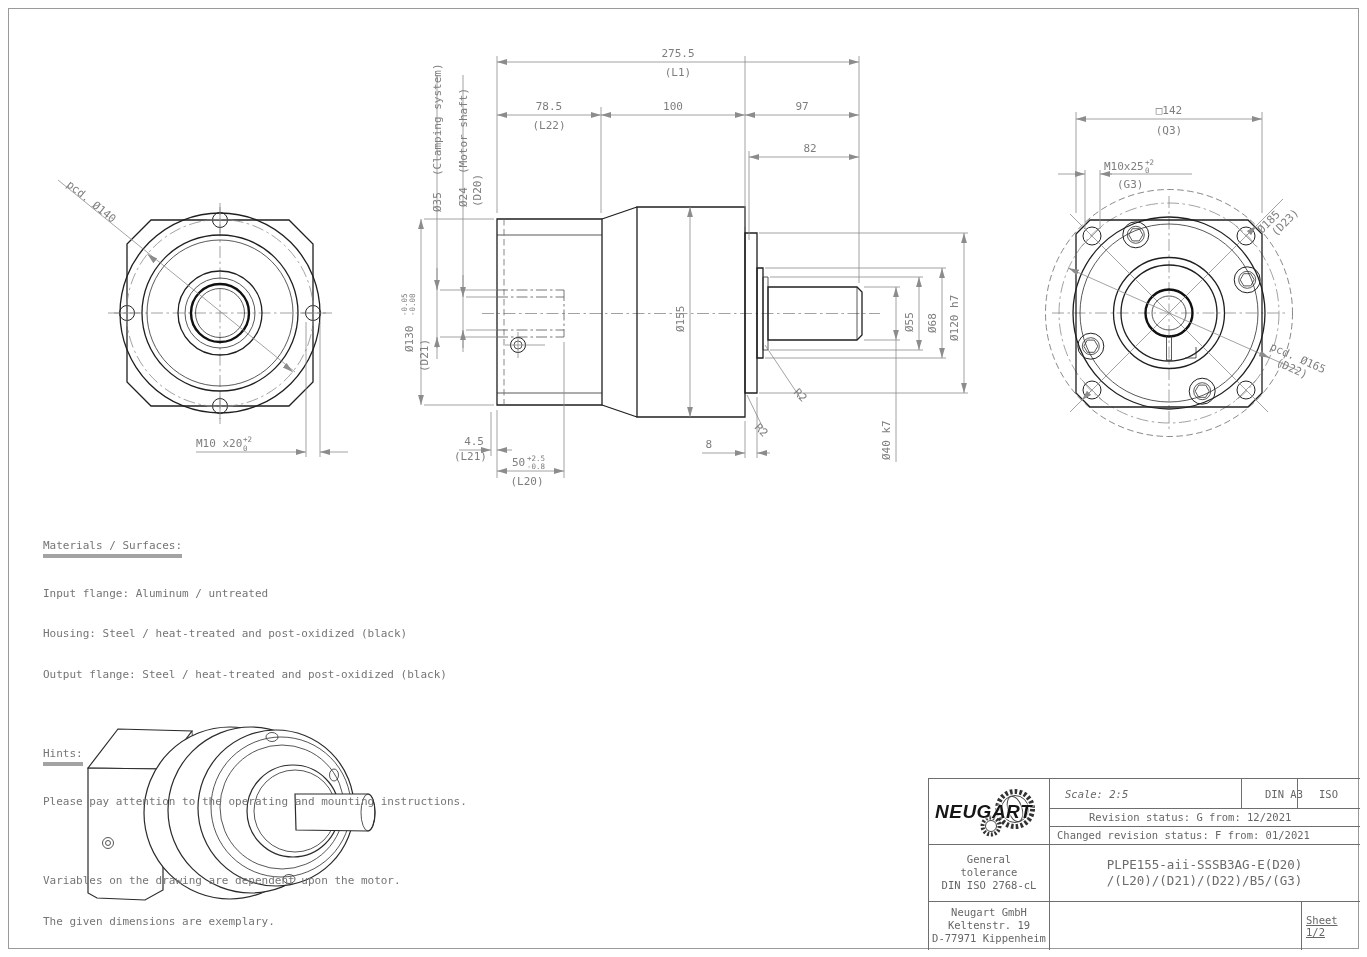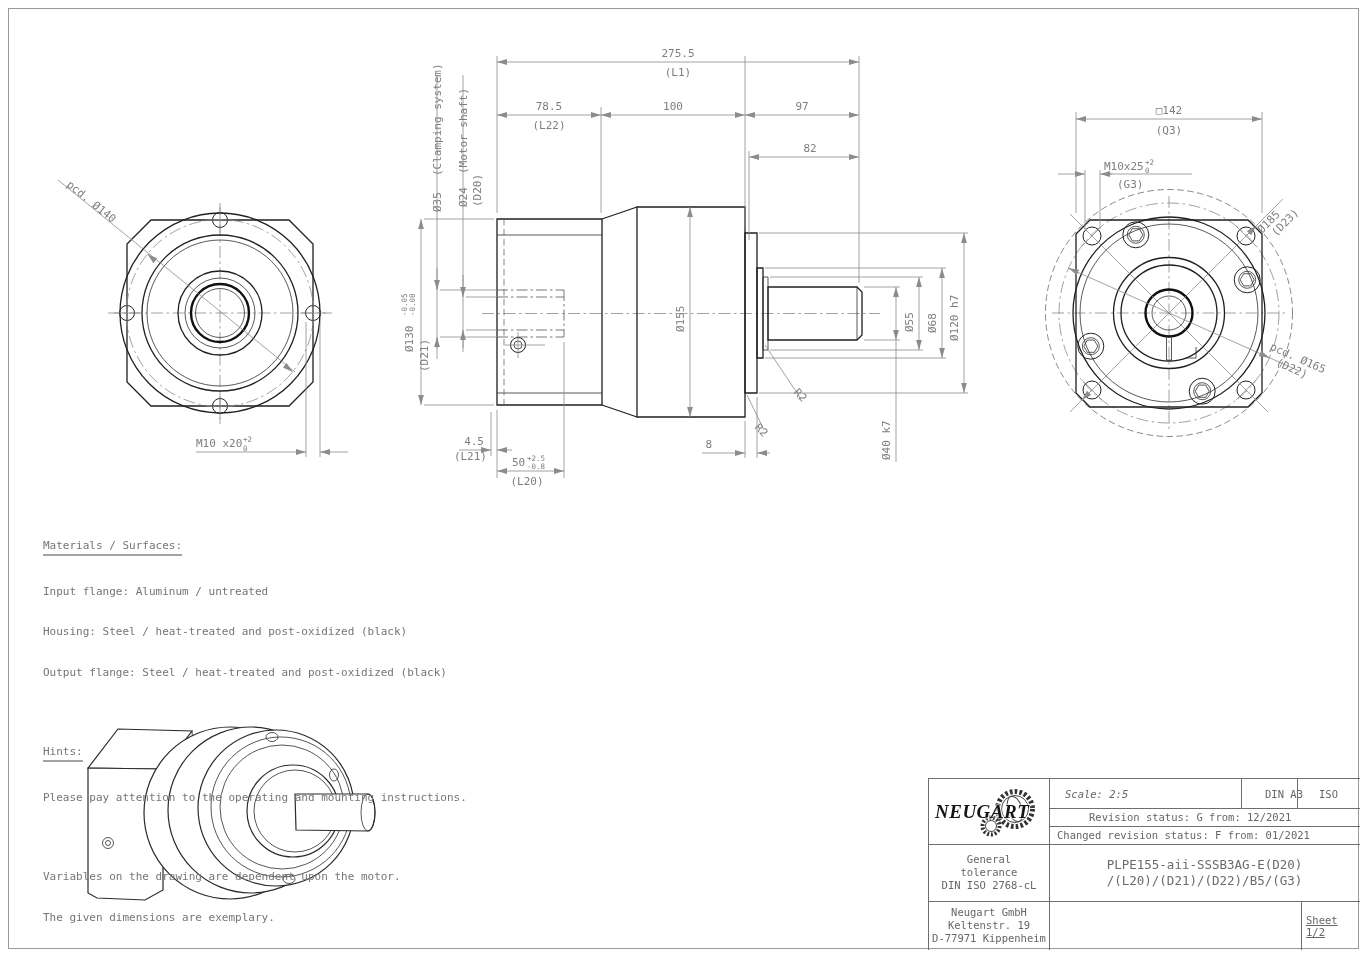--- a/index.html
+++ b/index.html
@@ -14,29 +14,29 @@
   .d{stroke:#8c8c8c;stroke-width:0.8;fill:none;}
   .cc{stroke:#8a8a8a;stroke-width:0.8;fill:none;stroke-dasharray:12 3.5 2.5 3.5;}
   .hd{stroke:#6a6a6a;stroke-width:0.8;fill:none;stroke-dasharray:6.5 3.5;}
   .cd{stroke:#555;stroke-width:0.8;fill:none;stroke-dasharray:11 3 2.5 3;}
   .iw{stroke:#2b2b2b;stroke-width:1.2;fill:#fff;}
   .i2{stroke:#2b2b2b;stroke-width:0.8;fill:none;}
   .dt{font-size:11px;fill:#7e7e7e;}
   .dts{font-size:7.5px;fill:#7e7e7e;}
   
   .notes{position:absolute;left:43px;top:512px;color:#757575;font-size:11px;line-height:13.5px;white-space:pre;}
-  .notes .ttl{display:inline-block;border-bottom:2px solid #a3a3a3;padding-bottom:1px;margin-bottom:2px;}
+  .notes .ttl{display:inline-block;border-bottom:4px solid #a3a3a3;padding-bottom:1px;margin-bottom:2px;}
   .notes .gap{height:12px;}
   
   .tb{position:absolute;left:928px;top:778px;width:431px;height:171px;border-top:1px solid #6e6e6e;border-left:1px solid #6e6e6e;color:#666;font-size:10.5px;}
   .tb .ln{position:absolute;background:#6e6e6e;}
   .tb .cell{position:absolute;display:flex;align-items:center;}
   .tb .ctr{justify-content:center;text-align:center;}
   .logo-wrap{position:absolute;left:0;top:0;width:120px;height:65px;}
-  .logo-text{position:absolute;left:6px;top:22px;width:110px;font-family:Liberation Serif, serif;font-weight:bold;font-style:italic;font-size:19px;letter-spacing:.5px;color:#151515;
+  .logo-text{position:absolute;left:6px;top:22px;width:110px;font-family:Liberation Sans, sans-serif;font-weight:bold;font-style:italic;font-size:19px;letter-spacing:.5px;color:#151515;
     text-shadow:0 0 2px #fff,0 0 2px #fff,0 0 3px #fff;}
   .pn{font-size:12.5px;line-height:16px;color:#6b6b6b;text-align:center;width:100%;}
   .small3{line-height:13px;text-align:center;width:100%;}
 </style>
 </head>
 <body>
 
 <div class="page">
   <div class="frame"></div>
 

